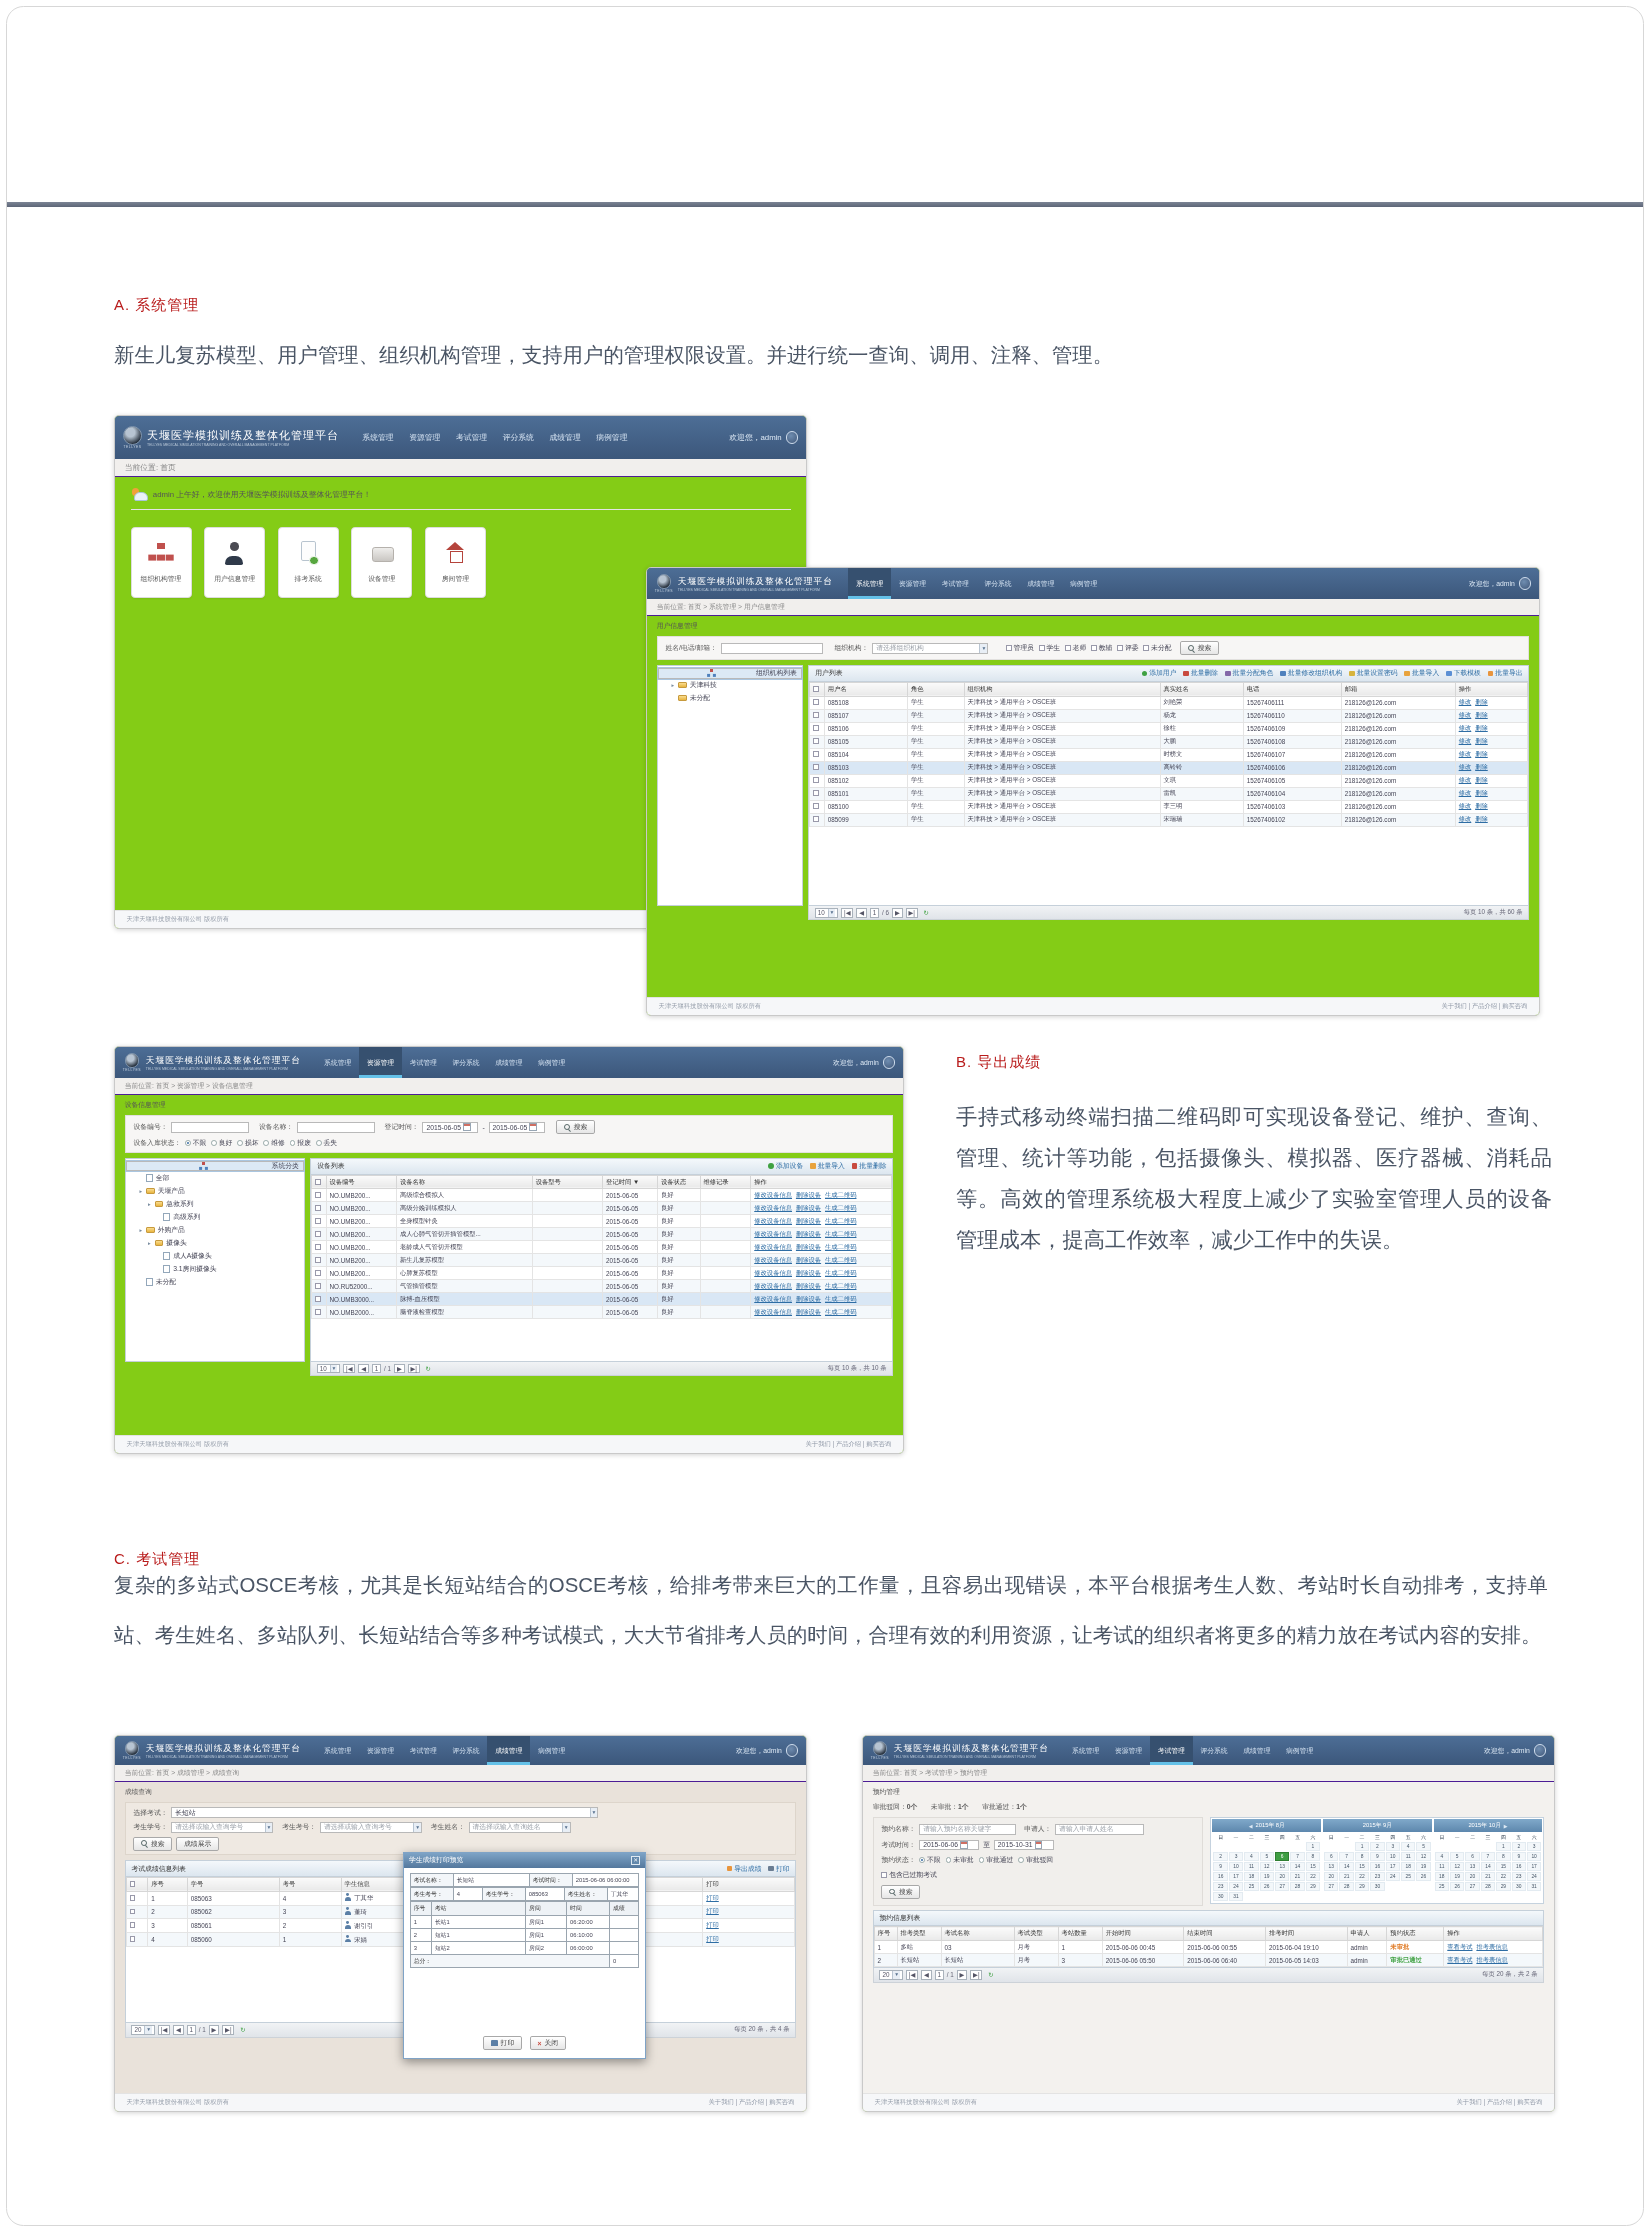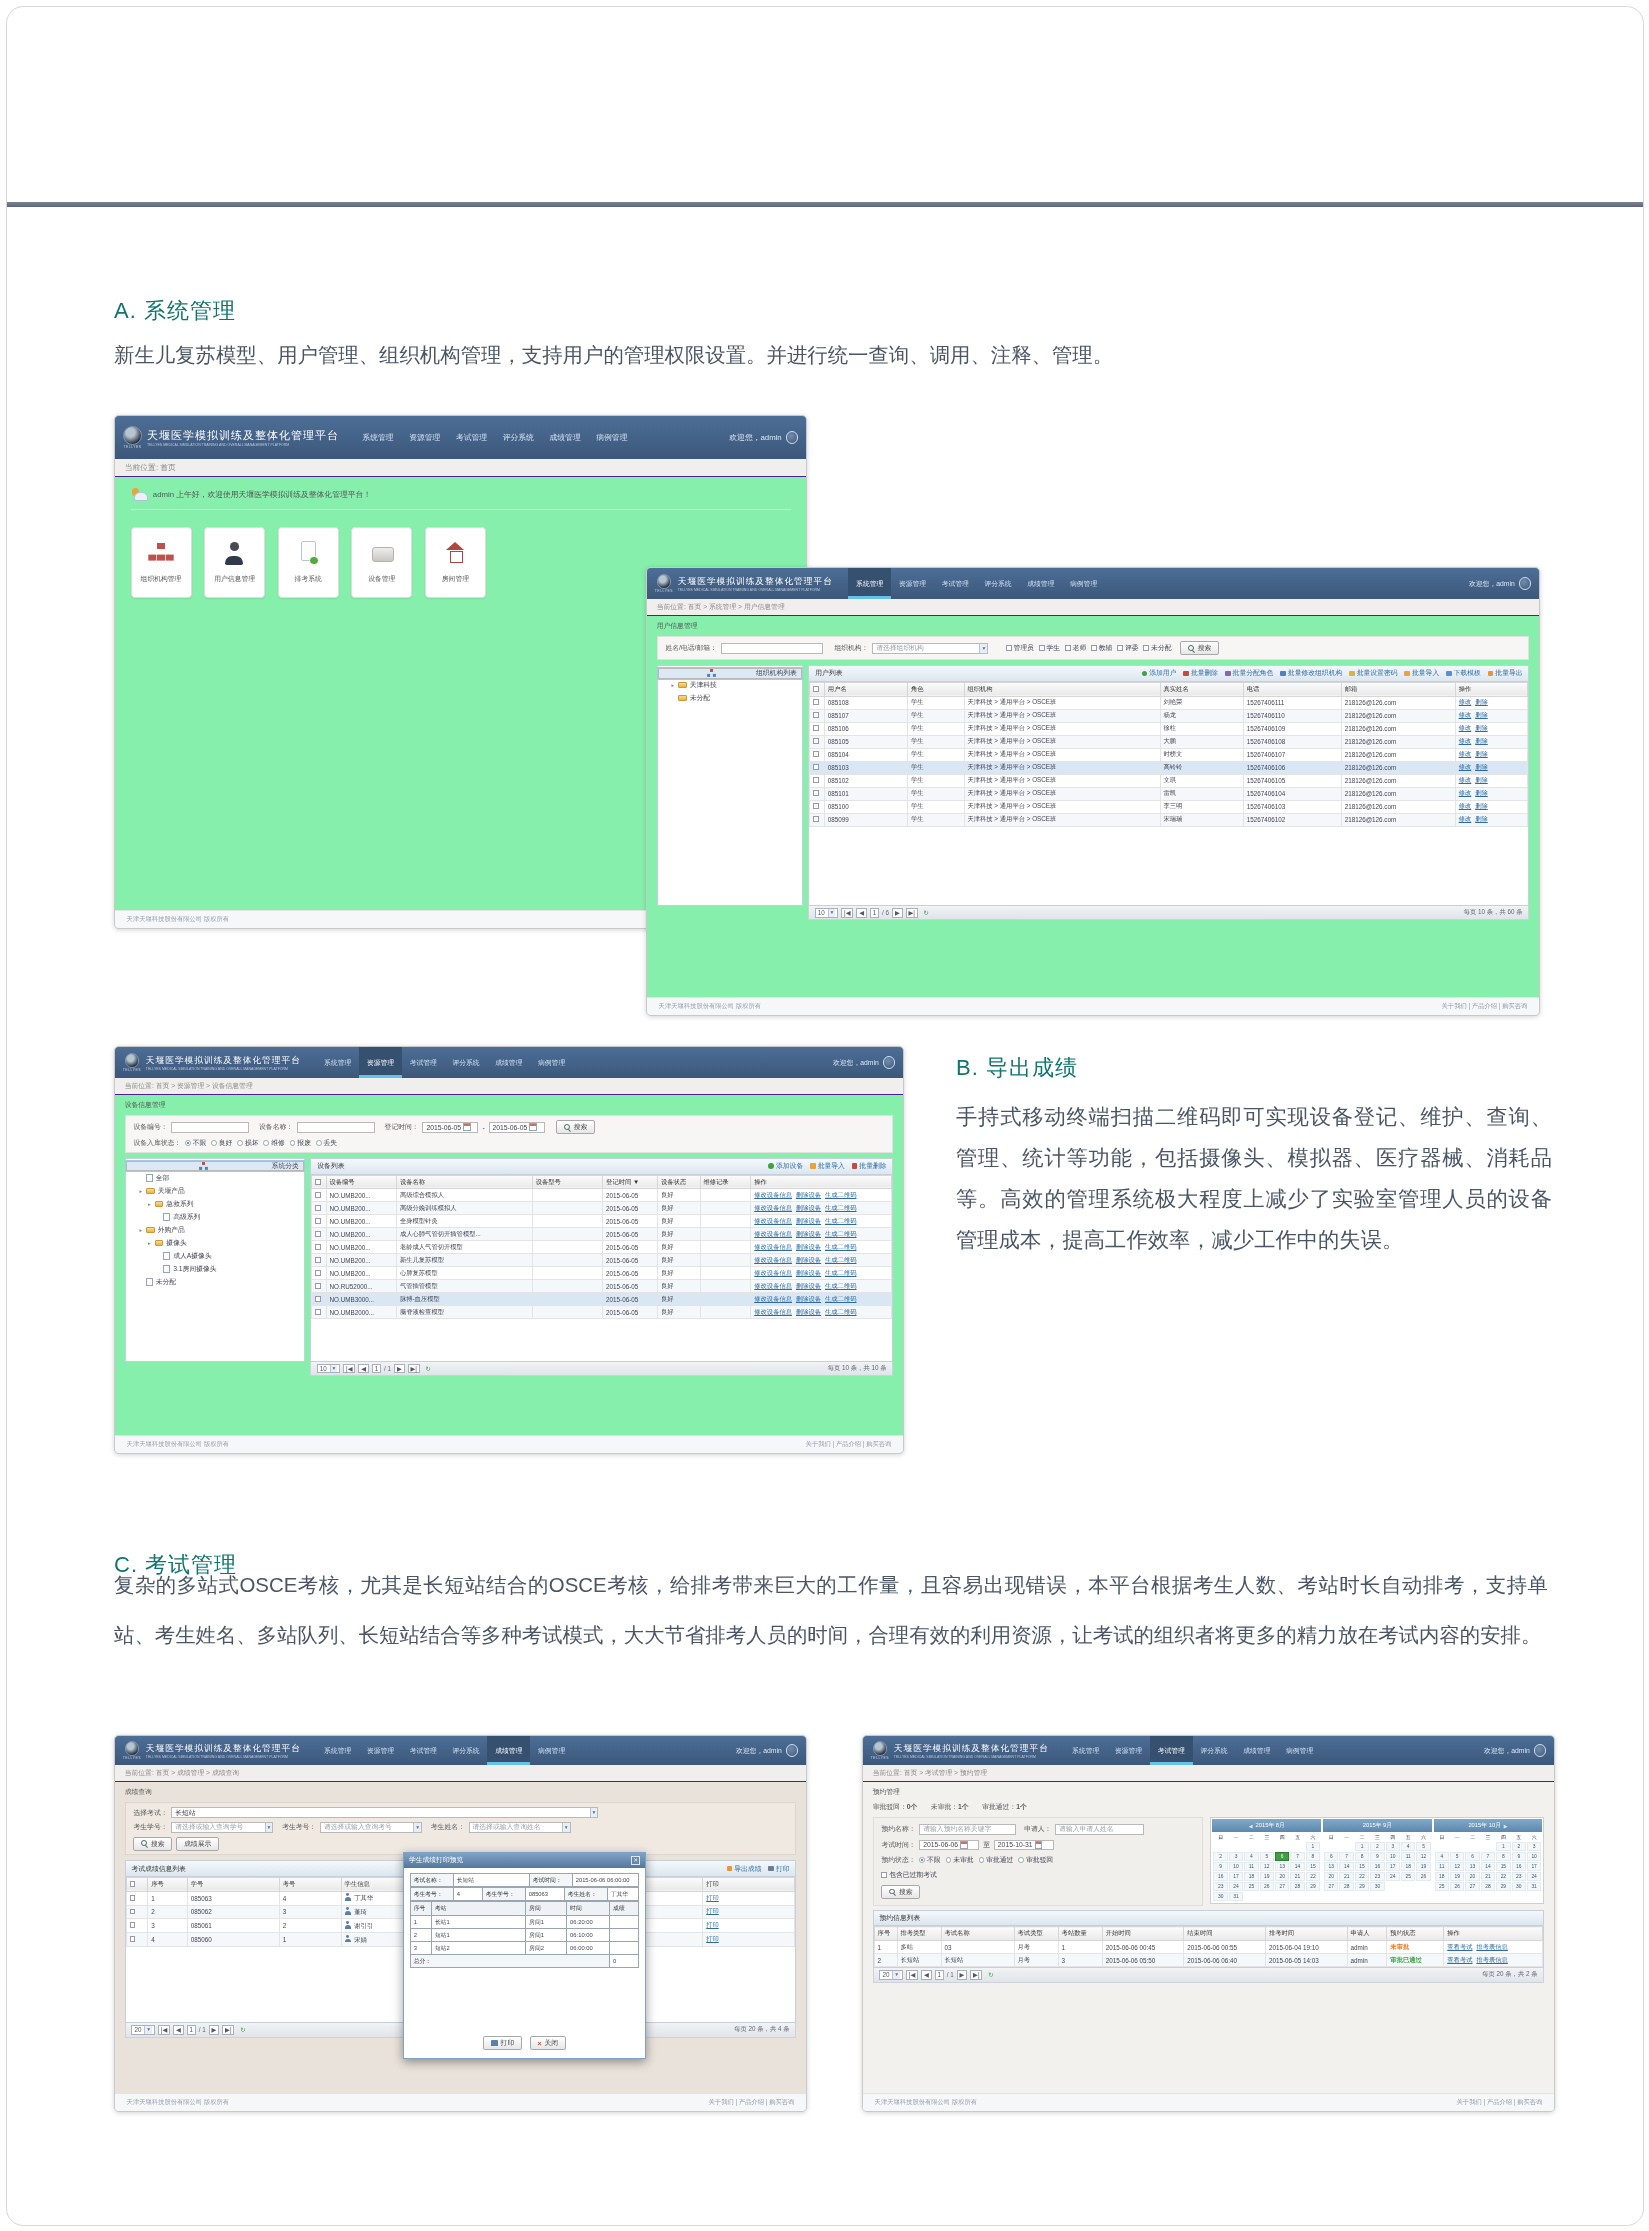--- a/index.html
+++ b/index.html
@@ -1,22 +1,22 @@
 <!DOCTYPE html>
 <html><head>
 <meta charset="utf-8">
 <style>
 *{margin:0;padding:0;box-sizing:border-box;}
 html,body{width:1650px;height:2232px;background:#fff;font-family:"Liberation Sans","DejaVu Sans",sans-serif;position:relative;overflow:hidden;}
 .page-border{position:absolute;inset:5.8px;border:1px solid #d7d7d7;border-radius:17.5px;pointer-events:none;}
 .toprule{position:absolute;left:6.8px;right:6.8px;top:202px;height:4.9px;background:linear-gradient(#7b8494,#5d6678);}
-.sec-title{position:absolute;font-size:22px;color:#0f766e;letter-spacing:1px;}
+.sec-title{position:absolute;font-size:15px;color:#b91c1c;letter-spacing:1px;}
 .sec-body{position:absolute;font-size:20.4px;color:#4a5565;line-height:41px;text-align:justify;}
 
-.shot{position:absolute;background:#86efac;border:1px solid #c9c9c9;border-radius:4.9px;box-shadow:0 1px 4.9px rgba(0,0,0,.18);overflow:hidden;display:flex;flex-direction:column;font-size:6.8px;color:#445;}
+.shot{position:absolute;background:#84cc16;border:1px solid #c9c9c9;border-radius:4.9px;box-shadow:0 1px 4.9px rgba(0,0,0,.18);overflow:hidden;display:flex;flex-direction:column;font-size:6.8px;color:#445;}
 .app-header{flex:0 0 auto;height:29px;background:linear-gradient(#4d6e96,#3c577b);display:flex;align-items:stretch;padding:0 7.8px;color:#fff;}
 .shot-big .app-header{height:43px;}
 .hgroup{display:flex;align-items:center;gap:4.9px;}
 .logo{display:flex;flex-direction:column;align-items:center;justify-content:center;}
 .logo-circle{width:14.6px;height:14.6px;border-radius:50%;background:radial-gradient(circle at 38% 32%,#b7c4d2 0 28%,#222d3a 75%);border:1.9px solid #8095ad;}
 .shot-big .logo-circle{width:19.4px;height:19.4px;}
 .logo-text{font-size:3.4px;color:#c7d4e2;letter-spacing:0.5px;}
 .brand{display:flex;flex-direction:column;justify-content:center;margin-right:9.7px;}
 .brand-title{font-size:8.7px;letter-spacing:1px;white-space:nowrap;}
 .shot-big .brand-title{font-size:11px;}

